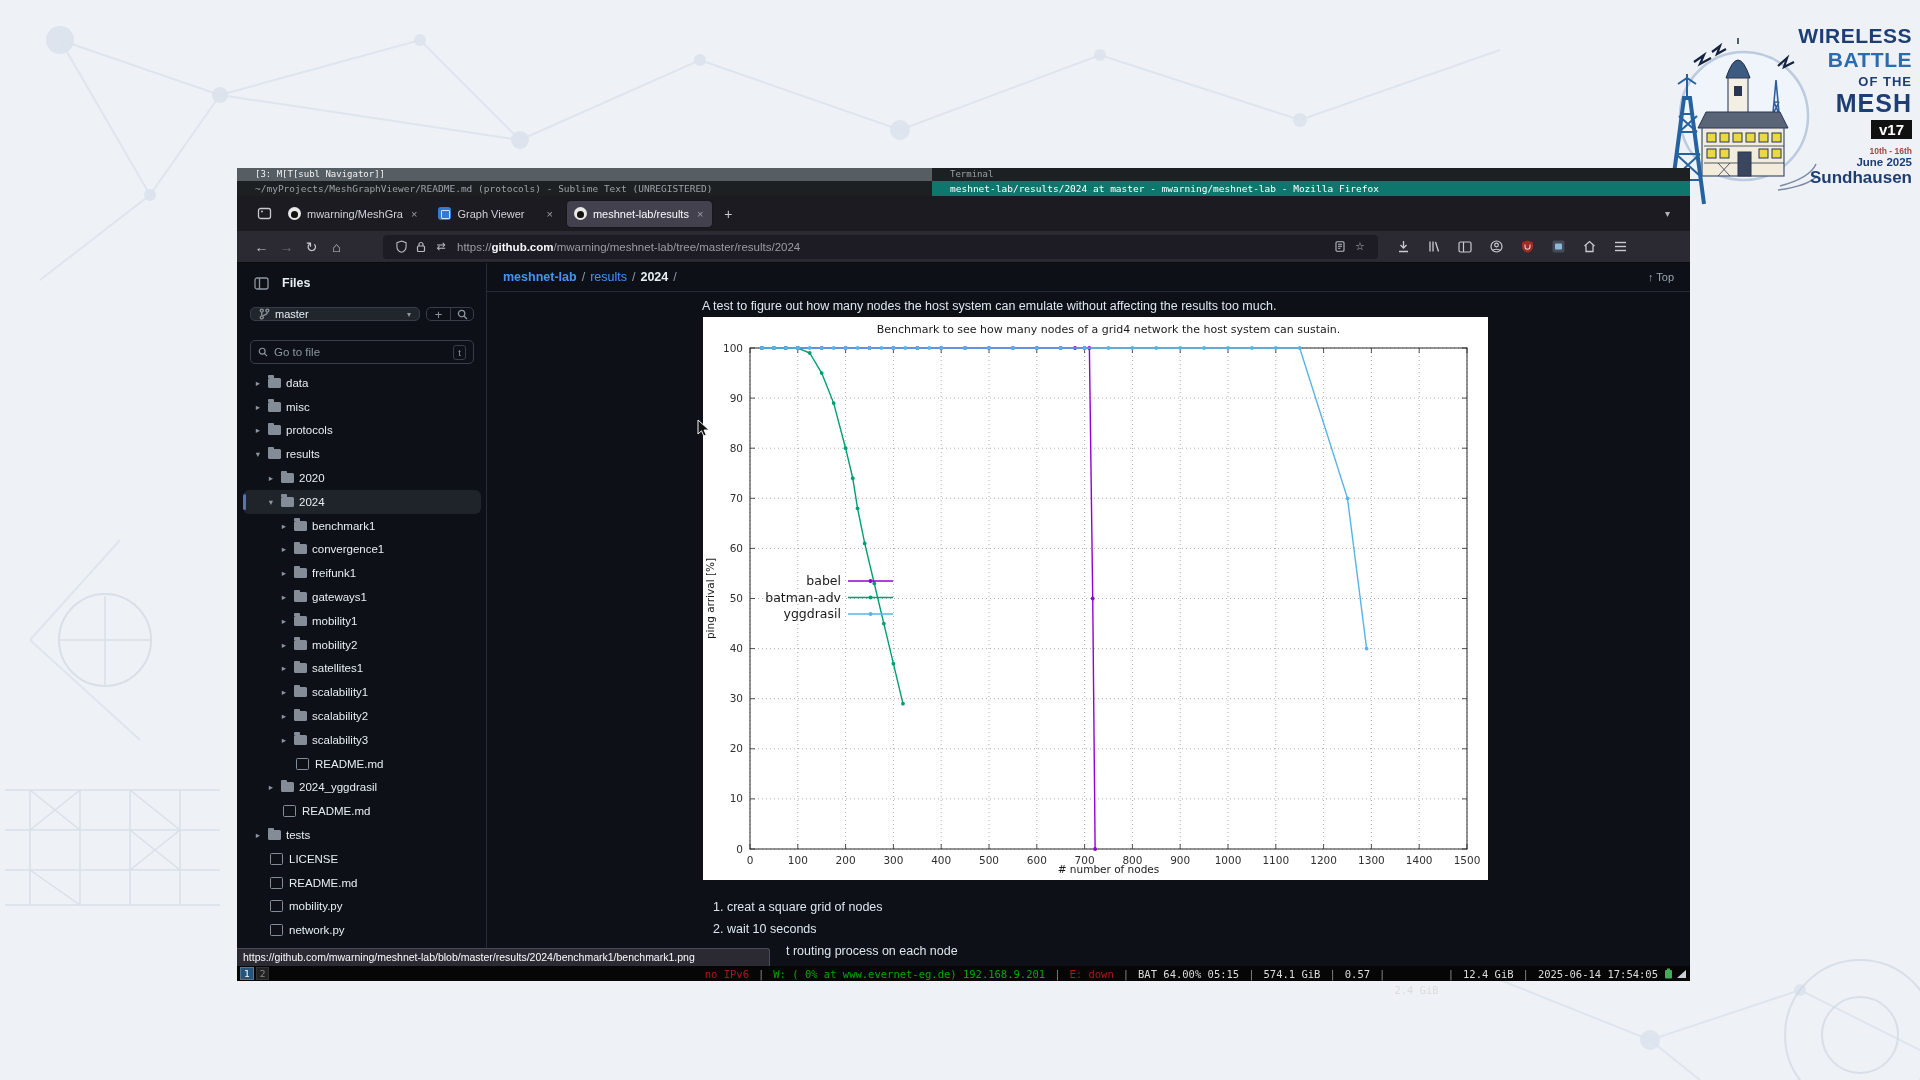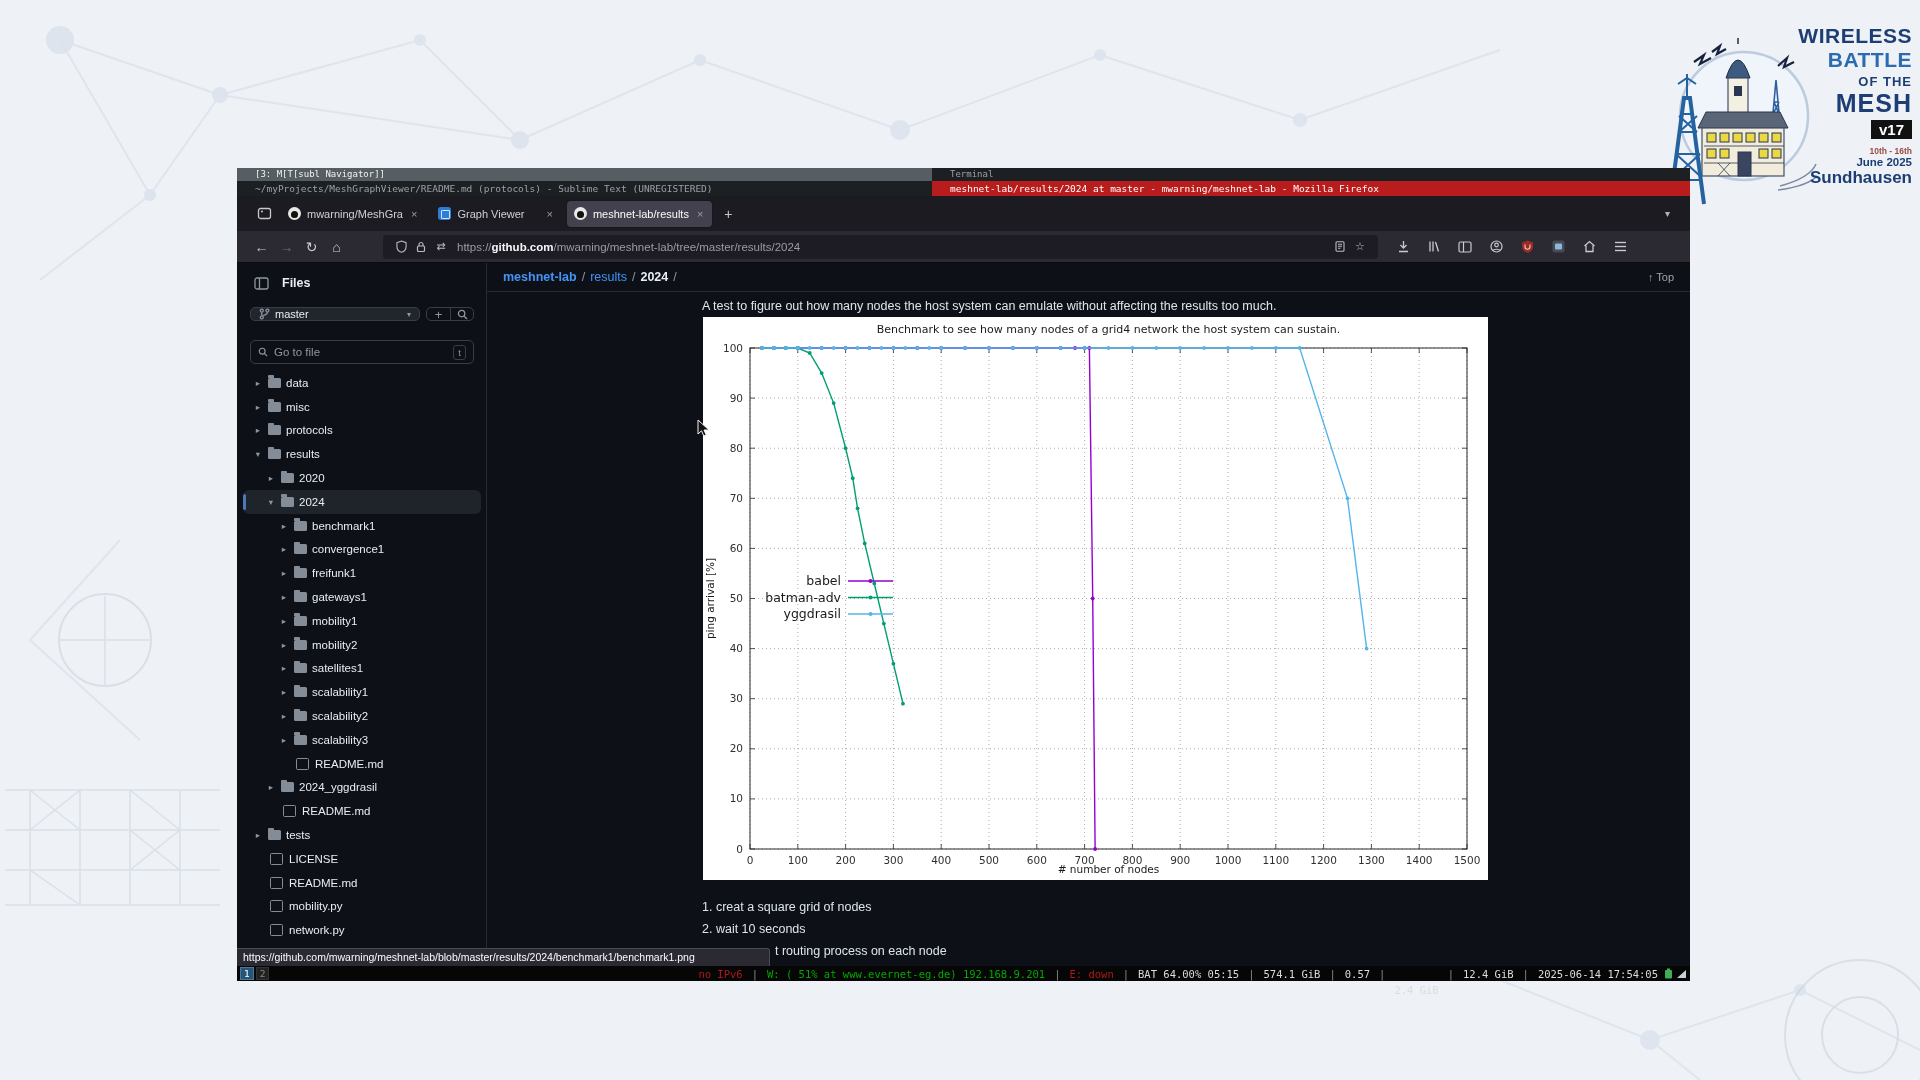--- a/index.html
+++ b/index.html
@@ -26,21 +26,21 @@
   .screen{position:absolute;left:237px;top:168px;width:1453px;height:813px;background:#0d1117}
   .wmrow{position:absolute;left:0;width:1453px;display:flex;font-family:"DejaVu Sans Mono",monospace;overflow:hidden}
   .wmrow1{top:0;height:13px;font-size:9px}
   .wmrow2{top:13px;height:15px;font-size:9.5px}
   .wmseg{white-space:nowrap;overflow:hidden;padding:1px 18px;line-height:11px}
   .wmrow2 .wmseg{line-height:13px}
   .seg-l{width:695px}
   .seg-r{width:758px}
   .wm-gray{background:#565d63;color:#f2f2f2}
   .wm-dark{background:#1d2023;color:#9aa0a6}
-  .wm-blue{background:#b91c1c;color:#ffffff}
+  .wm-blue{background:#0f766e;color:#ffffff}
 
   
   .browser{position:absolute;left:0;top:28px;width:1453px;height:770px;background:#1c1b22}
   .tabbar{position:absolute;left:0;top:0;width:1453px;height:35px;background:#1c1b22;display:flex;align-items:center;padding:0 14px}
   .ffview{width:26px;height:24px;border-radius:4px;display:flex;align-items:center;justify-content:center;color:#c8c8d0;margin-right:4px}
   .tab{height:26px;border-radius:4px;display:flex;align-items:center;padding:0 7px;margin-right:5px;color:#cfd0d8;font-size:11px}
   .tab.active{background:#42414d;color:#fbfbfe;box-shadow:0 0 2px rgba(0,0,0,.5)}
   .tab-title{white-space:nowrap;overflow:hidden;max-width:96px;margin:0 6px 0 6px}
   .tab-close{font-size:11px;color:#9d9da6;padding:0 2px}
   .favicon{width:13px;height:13px;flex:0 0 13px;position:relative}
@@ -90,21 +90,21 @@
 
   .main{position:relative;flex:1;overflow:hidden}
   .crumb-bar{position:absolute;left:0;top:0;width:100%;height:29px;display:flex;align-items:center;padding:0 16px;border-bottom:1px solid #262c33;font-size:12.5px;background:#0d1117}
   .crumb-link{color:#4493f8}
   .crumb-repo{font-weight:bold}
   .crumb-sep{color:#8d96a0;margin:0 5px}
   .crumb-cur{color:#e6edf3;font-weight:bold}
   .top-link{margin-left:auto;color:#9aa4ae;font-size:11px}
   .md-intro{position:absolute;left:215px;top:36px;color:#dde5ec;font-size:12.5px}
   .chart-wrap{position:absolute;left:216px;top:54px;width:785px;height:563px;background:#fff}
-  .md-steps{position:absolute;left:215px;top:633px;color:#dde5ec;font-size:12.5px;line-height:22px}
+  .md-steps{position:absolute;left:226px;top:633px;color:#dde5ec;font-size:12.5px;line-height:22px}
   .step3{padding-left:73px}
 
   .linkpreview{position:absolute;left:0;top:752px;width:533px;height:18px;background:#2b2a33;border:1px solid #4a4a55;border-left:none;border-bottom:none;border-radius:0 3px 0 0;color:#fbfbfe;font-size:10.5px;line-height:16px;padding:0 6px;white-space:nowrap;overflow:hidden;z-index:5}
 
   
   .i3bar{position:absolute;left:0;top:798px;width:1453px;height:15px;background:#060606;display:flex;align-items:center;padding:0 3px;font-family:"DejaVu Sans Mono",monospace}
   .ws{height:13px;min-width:13px;padding:0 3px;font-size:9.5px;display:flex;align-items:center;justify-content:center;margin-right:2px}
   .ws.active{background:#285577;border:1px solid #4c7899;color:#fff}
   .ws.inactive{background:#222;border:1px solid #333;color:#888}
   .status{margin-left:auto;font-size:10.5px;white-space:nowrap;display:flex;align-items:center;gap:4px}
@@ -711,21 +711,21 @@
 
       <div class="linkpreview">https://github.com/mwarning/meshnet-lab/blob/master/results/2024/benchmark1/benchmark1.png</div>
     </div>
 
     <div class="i3bar">
       <span class="ws active">1</span>
       <span class="ws inactive">2</span>
       <span class="status">
           <span style="color: rgb(176, 24, 24);">no IPv6</span>
           <span class="sep">|</span>
-          <span style="color: rgb(0, 168, 0);">W: ( 51% at www.evernet-eg.de) 192.168.9.201</span>
+          <span style="color: rgb(0, 168, 0);">W: ( 0% at www.evernet-eg.de) 192.168.9.201</span>
           <span class="sep">|</span>
           <span style="color: rgb(176, 24, 24);">E: down</span>
           <span class="sep">|</span>
           <span style="color: rgb(220, 220, 220);">BAT 64.00% 05:15</span>
           <span class="sep">|</span>
           <span style="color: rgb(220, 220, 220);">574.1 GiB</span>
           <span class="sep">|</span>
           <span style="color: rgb(220, 220, 220);">0.57</span>
           <span class="sep">|</span>
           <span style="color: rgb(220, 220, 220); margin-top: 33px;">2.4 GiB</span>

